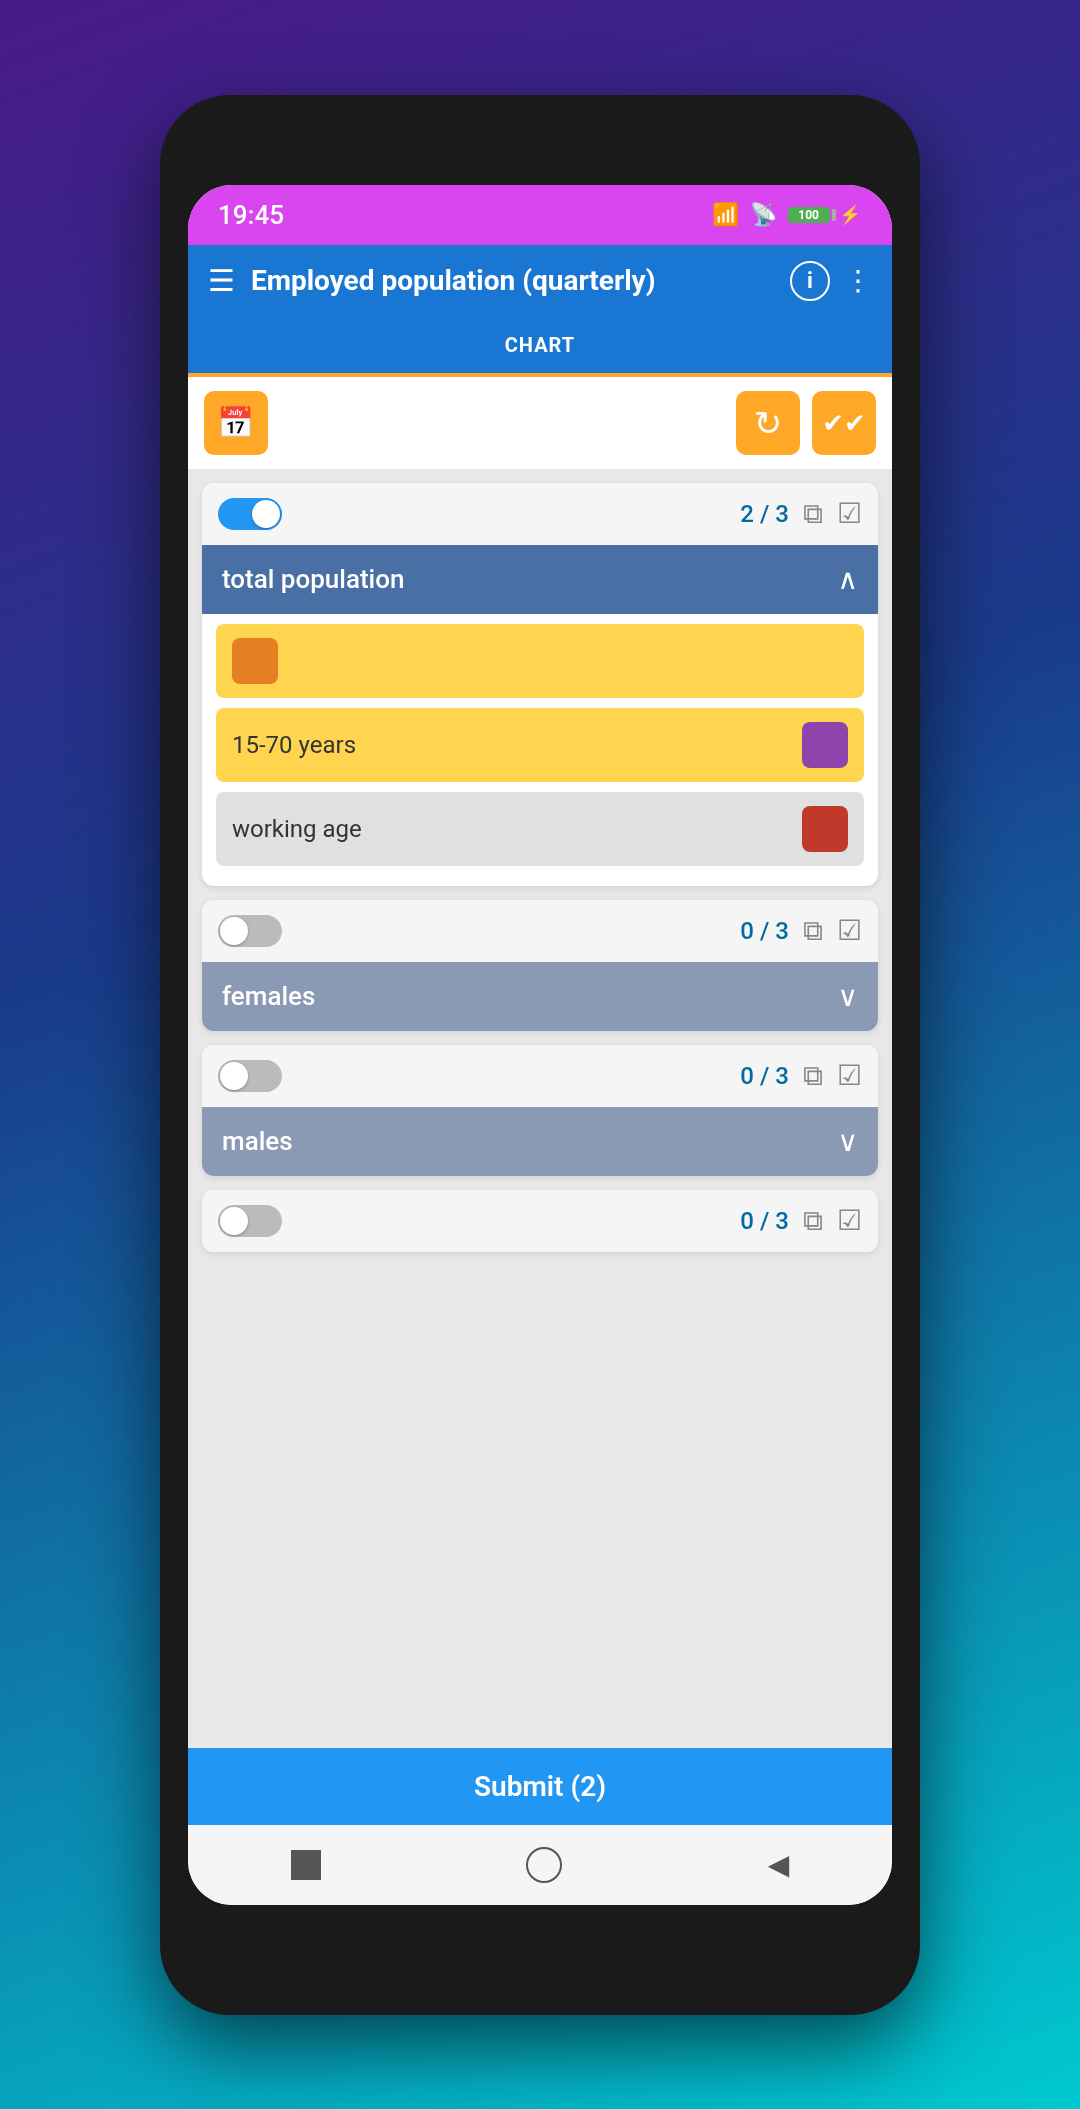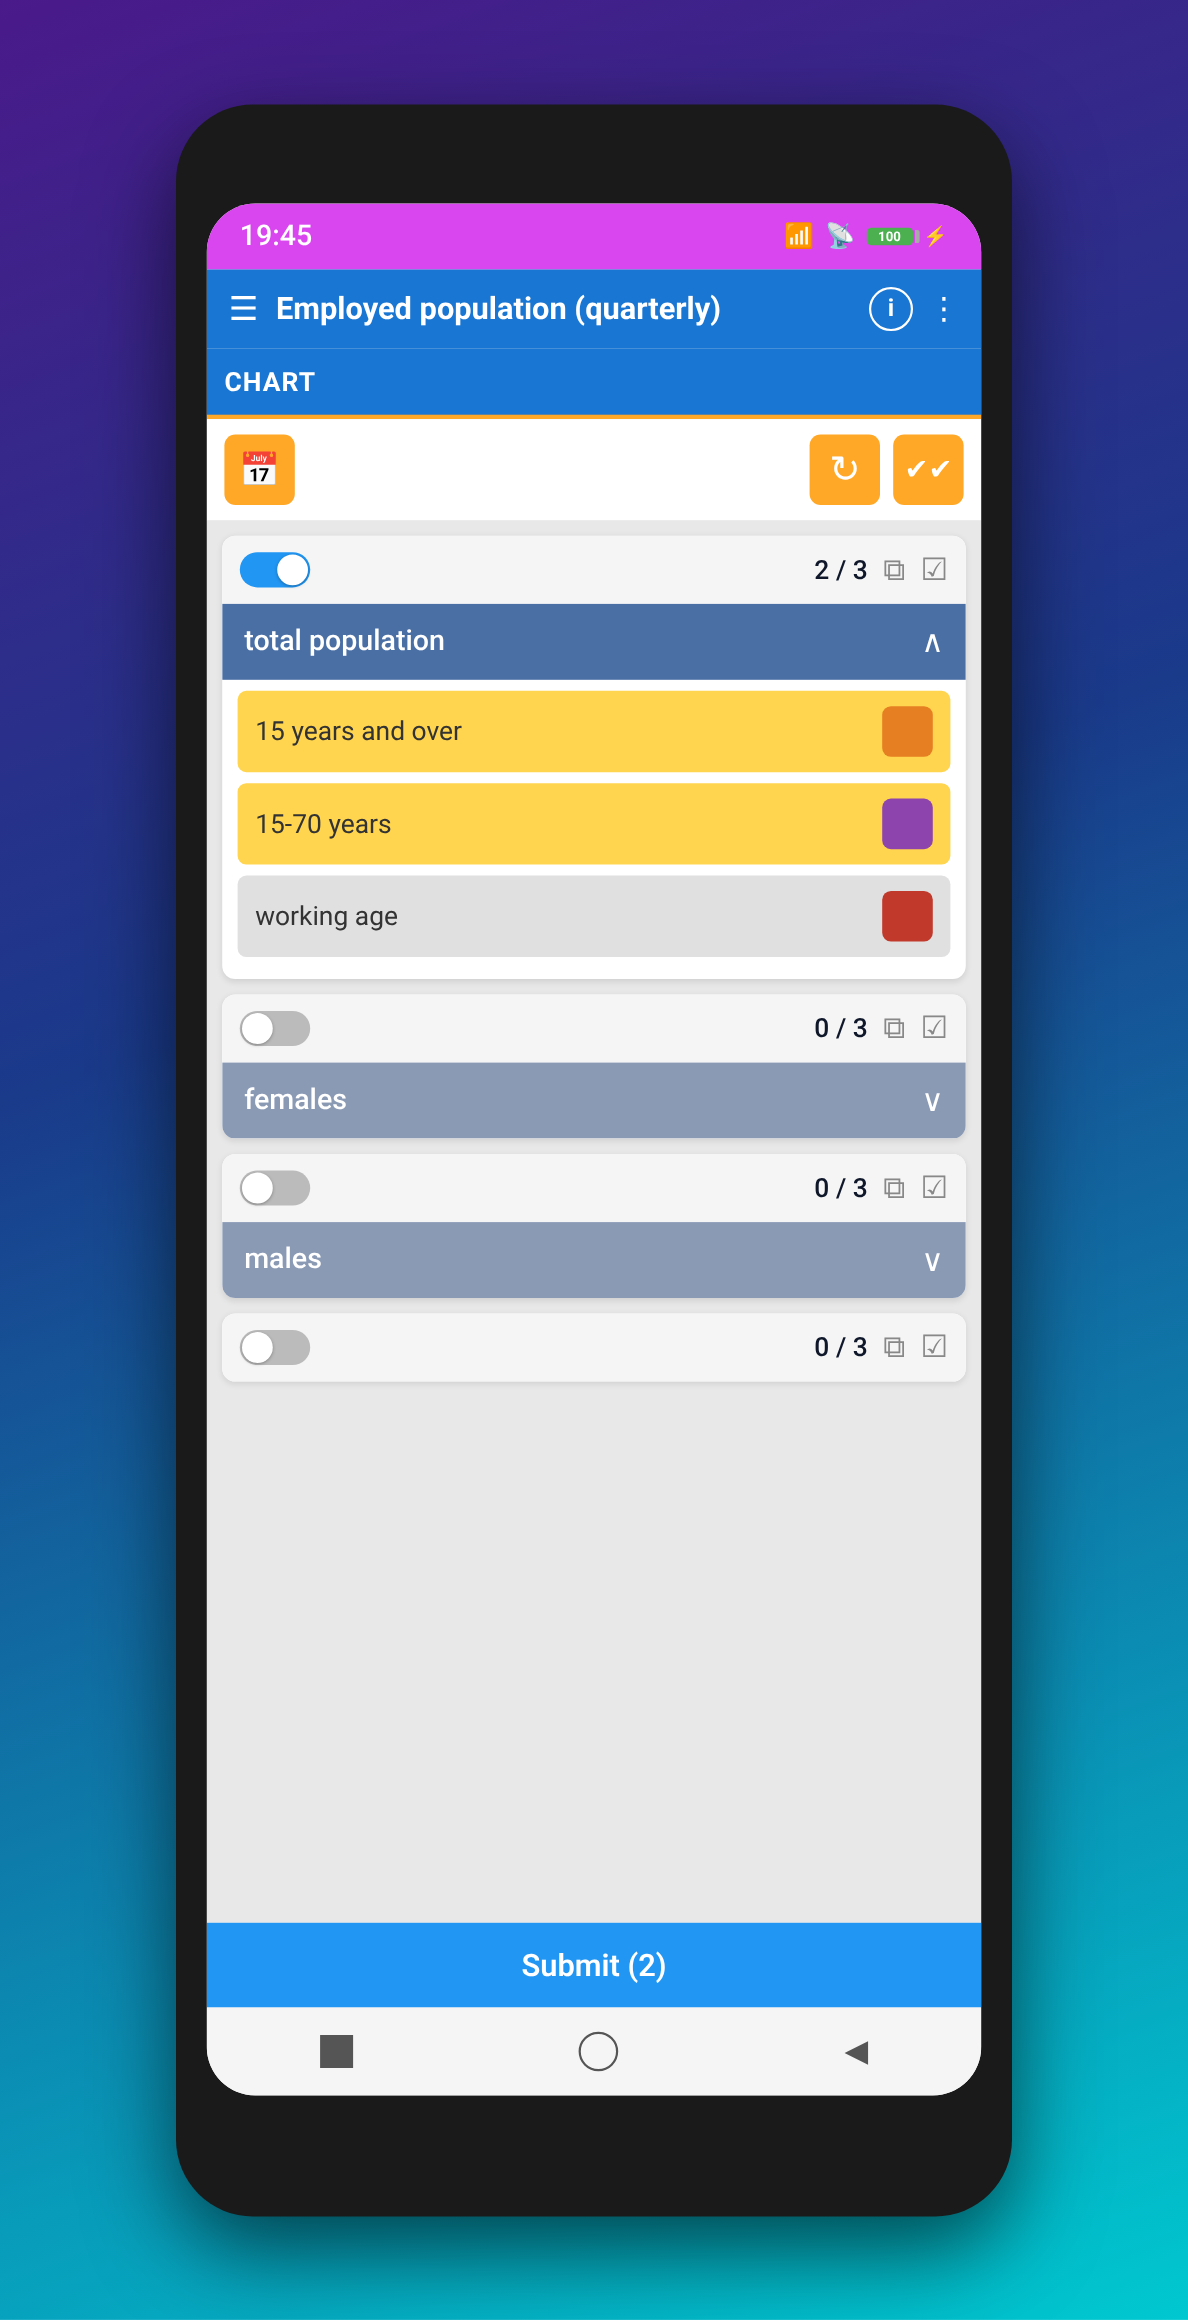--- a/index.html
+++ b/index.html
@@ -141,23 +141,23 @@
     
     .tabs-bar {
       background: #1976d2;
       display: flex;
       flex-shrink: 0;
     }
 
     .tab {
       flex: 1;
       padding: 16px 16px;
-      text-align: left;
-      color: white;
-      font-size: 24px;
+      text-align: center;
+      color: white;
+      font-size: 20px;
       font-weight: 700;
       letter-spacing: 1px;
       cursor: pointer;
       border-bottom: 4px solid transparent;
     }
 
     .tab.active {
       border-bottom: 4px solid #ffa726;
     }
 
@@ -239,21 +239,21 @@
       box-shadow: 0 1px 3px rgba(0,0,0,0.3);
     }
 
     .toggle-switch.on .toggle-knob { left: 34px; }
     .toggle-switch.off .toggle-knob { left: 2px; }
 
     .section-count {
       flex: 1;
       text-align: right;
       font-size: 24px;
-      color: #0f172a;
+      color: #0369a1;
       font-weight: 500;
     }
 
     .copy-icon, .check-icon {
       font-size: 28px;
       color: #888;
       cursor: pointer;
     }
 
     
@@ -408,21 +408,20 @@
           <div class="section-count">2 / 3</div>
           <span class="copy-icon">⧉</span>
           <span class="check-icon">☑</span>
         </div>
         <div class="category-header expanded">
           <span class="category-name">total population</span>
           <span class="chevron-icon">∧</span>
         </div>
         <div class="items-list">
           <div class="indicator-item selected">
-            <span class="indicator-name">15 years and over</span>
             <div class="color-swatch" style="background:#e67e22;"></div>
           </div>
           <div class="indicator-item selected">
             <span class="indicator-name">15-70 years</span>
             <div class="color-swatch" style="background:#8e44ad;"></div>
           </div>
           <div class="indicator-item unselected">
             <span class="indicator-name">working age</span>
             <div class="color-swatch" style="background:#c0392b;"></div>
           </div>

